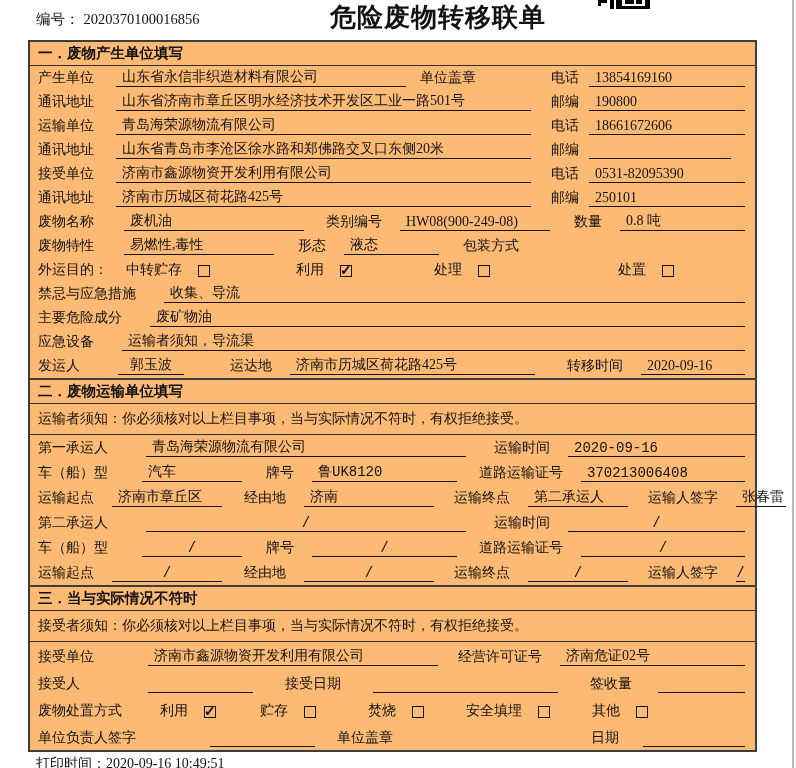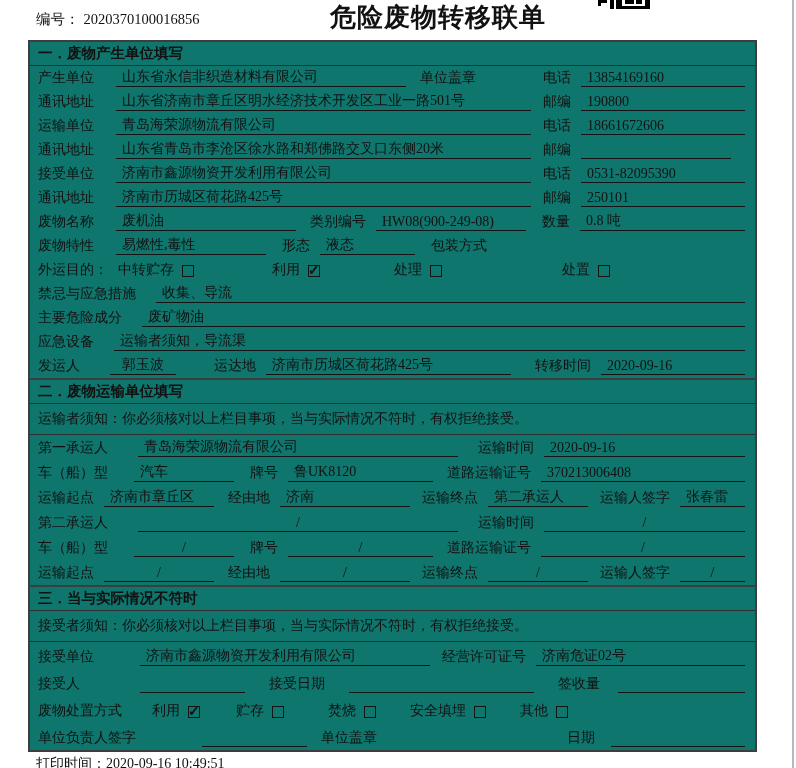--- a/index.html
+++ b/index.html
@@ -25,21 +25,21 @@
     white-space: nowrap;
   }
   .qr-frag { position: absolute; left: 598px; top: 0; }
   .page-edge {
     position: absolute; right: 2px; top: 0; bottom: 0;
     width: 2px; background: #b9b9b9;
   }
   
   .form {
     position: absolute; left: 28px; top: 40px; width: 729px;
-    border: 2px solid #3d3d3d; background: #0f766e;
+    border: 2px solid #3d3d3d; background: #fdba74;
     font-size: 14px;
   }
   .sec-title {
     height: 24px; line-height: 22px;
     padding: 0 8px;
     font-weight: bold; font-size: 14.5px;
     border-bottom: 1px solid #2e2e2e;
     white-space: nowrap;
   }
   .sec-title.bordered-top {
@@ -47,23 +47,23 @@
     height: 26px; line-height: 23px;
   }
   .notice {
     height: 31px; line-height: 30px;
     padding: 0 8px;
     border-bottom: 1px solid #2e2e2e;
     white-space: nowrap;
   }
   .row {
     display: flex; align-items: flex-end;
-    height: 24px; padding: 0 10px 3px 8px;
-  }
-  .s2 .row { height: 25px; }
+    height: 24px; padding: 0 10px 3px 8px; gap: 8px;
+  }
+  .s2 .row { height: 25px; font-family: Liberation Mono, monospace; }
   .s3 .row { height: 27px; }
   .lab { white-space: nowrap; flex: none; margin-right: 10px; }
   .lab.w78 { width: 78px; margin-right: 0; }
   .u {
     border-bottom: 1px solid #141414;
     padding: 0 2px 0 6px;
     white-space: nowrap; flex: none;
     min-height: 17px;
   }
   .u.grow { flex: 1 1 auto; }

